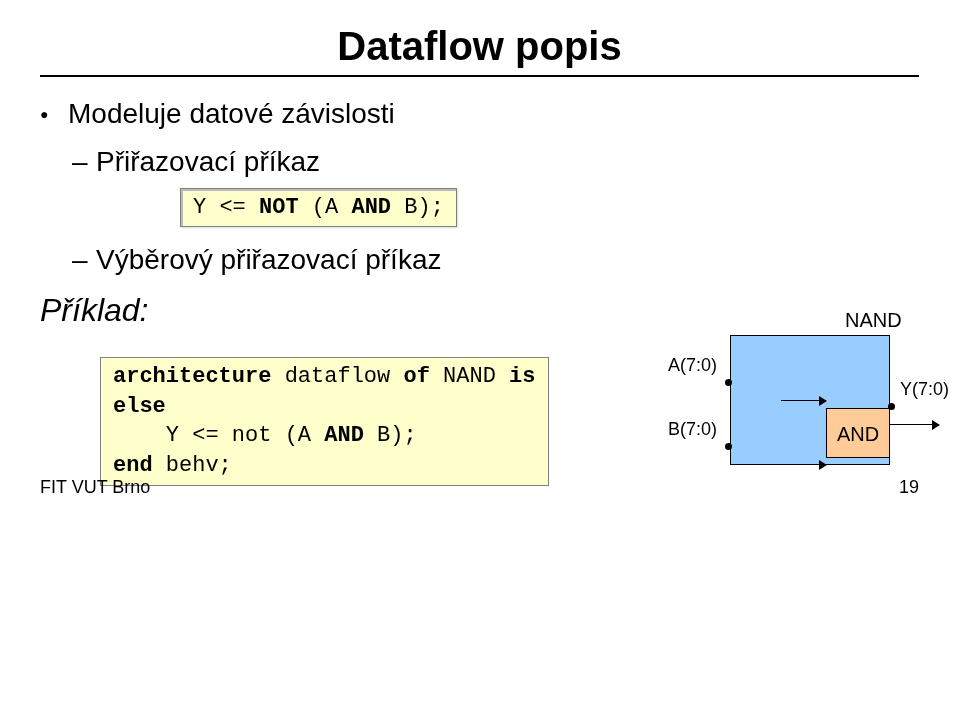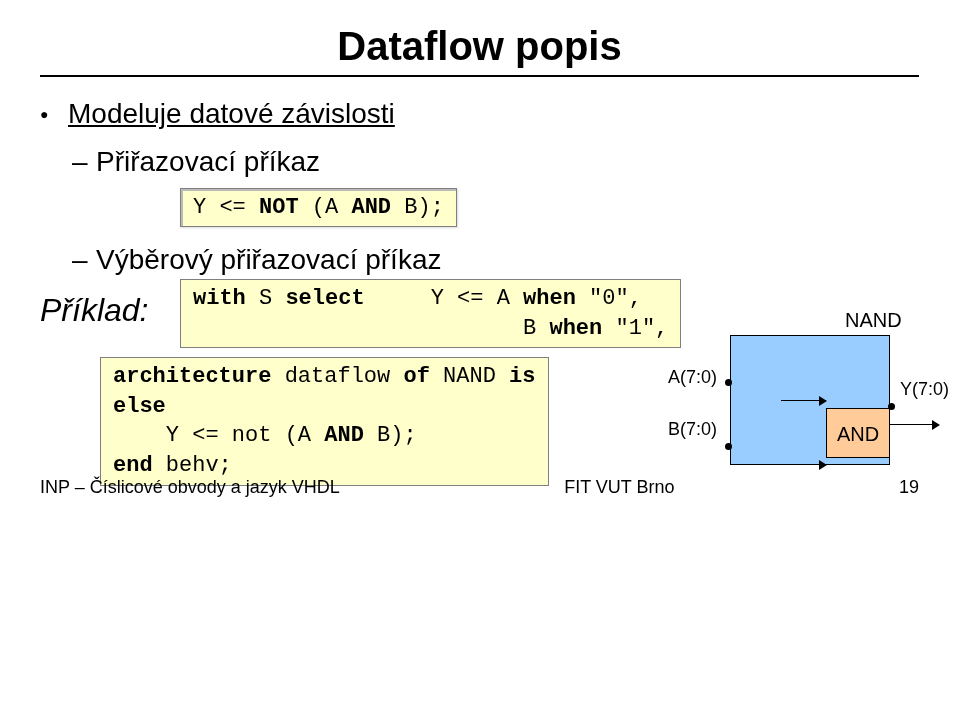--- a/index.html
+++ b/index.html
@@ -1,37 +1,37 @@
 <!DOCTYPE html>
 <html><head>
 <meta charset="utf-8">
 <style>
   * { box-sizing: border-box; margin: 0; padding: 0; }
   html, body { width: 959px; height: 706px; font-family: Arial, Helvetica, sans-serif; background: #fff; }
   .slide { width: 959px; height: 508px; position: relative; padding: 24px 40px 0 40px; }
   .title { font-size: 40px; text-align: center; margin-bottom: 6px; }
   .rule { border: none; border-top: 2px solid #000; margin-bottom: 18px; }
   .bullets { font-size: 28px; line-height: 1.35; }
-  .b1 { position: relative; padding-left: 28px; margin-bottom: 10px; text-decoration: underline; }
+  .b1 { position: relative; padding-left: 28px; margin-bottom: 10px; }
   .b1::before { content: "●"; position: absolute; left: 0; font-size: 14px; top: 10px; }
   .b2 { position: relative; padding-left: 56px; margin-bottom: 4px; }
   .b2::before { content: "–"; position: absolute; left: 32px; }
   .codebox { margin-left: 140px; background: #ffffcc; border: 1px solid #808080; box-shadow: 2px 2px 0 #bbb inset, 1px 1px 2px rgba(0,0,0,.15); font-family: "Courier New", monospace; font-size: 22px; padding: 4px 12px; display: inline-block; white-space: pre; margin-bottom: 14px; }
   .kw { font-weight: bold; }
   .priklad-row { position: relative; height: 64px; }
   .priklad-label { position: absolute; left: 0; top: 6px; font-size: 32px; font-style: italic; }
   .withbox { position: absolute; left: 140px; top: -4px; background: #ffffcc; border: 1px solid #808080; font-family: "Courier New", monospace; font-size: 22px; padding: 4px 12px; white-space: pre; }
   .archrow { position: relative; margin-top: 10px; height: 150px; }
   .archbox { position: absolute; left: 60px; top: 0; background: #ffffcc; border: 1px solid #808080; font-family: "Courier New", monospace; font-size: 22px; padding: 4px 12px; white-space: pre; }
   .diagram { position: absolute; left: 640px; top: -40px; width: 260px; height: 170px; }
   .nandbox { position: absolute; left: 50px; top: 18px; width: 160px; height: 130px; background: #99ccff; border: 1px solid #000; }
   .nandlabel { position: absolute; left: 165px; top: -10px; font-size: 20px; }
   .andbox { position: absolute; left: 95px; top: 72px; width: 64px; height: 50px; background: #ffcc99; border: 1px solid #000; text-align: center; font-size: 20px; padding-top: 12px; }
   .pin { font-size: 18px; position: absolute; }
-  .pinA { left: -12px; top: 48px; }
+  .pinA { left: -12px; top: 36px; }
   .pinB { left: -12px; top: 100px; }
   .pinY { left: 220px; top: 60px; text-align: right; }
   .footer { position: absolute; bottom: 10px; left: 40px; right: 40px; display: flex; justify-content: space-between; font-size: 18px; }
   .dot { width: 7px; height: 7px; background: #000; border-radius: 50%; position: absolute; }
   .dotA { left: 45px; top: 62px; }
   .dotB { left: 45px; top: 126px; }
   .dotY { left: 208px; top: 86px; }
   .line { position: absolute; background: #000; }
   .lA { left: 50px; top: 64px; width: 45px; height: 1px; }
   .lB { left: 50px; top: 128px; width: 45px; height: 1px; }
@@ -52,22 +52,20 @@
     <div class="b1">Modeluje datové závislosti</div>
 
     <div class="b2">Přiřazovací příkaz</div>
     <div class="codebox"><span>Y &lt;= <span class="kw">NOT</span> (A <span class="kw">AND</span> B);</span></div>
 
 
     <div class="b2">Výběrový přiřazovací příkaz</div>
 
     <div class="priklad-row">
       <div class="priklad-label">Příklad:</div>
-      <div class="withbox"><span class="kw">with</span> S <span class="kw">select</span>     Y &lt;= A <span class="kw">when</span> "0",
-                         B <span class="kw">when</span> "1",</div>
     </div>
 
     <div class="archrow">
       <div class="archbox"><span class="kw">architecture</span> dataflow <span class="kw">of</span> NAND <span class="kw">is</span>
 <span class="kw">else</span>
     Y &lt;= not (A <span class="kw">AND</span> B);
 <span class="kw">end</span> behv;</div>
 
       <div class="diagram">
         <div class="nandlabel">NAND</div>
@@ -84,17 +82,16 @@
         <div class="dot dotB"></div>
         <div class="dot dotY"></div>
         <div class="pin pinA">A(7:0)</div>
         <div class="pin pinB">B(7:0)</div>
         <div class="pin pinY">Y(7:0)</div>
       </div>
     </div>
   </div>
 
   <div class="footer">
-    <span>INP – Číslicové obvody a jazyk VHDL</span>
     <span>FIT VUT Brno</span>
     <span>19</span>
   </div>
 </div>
 
 </body></html>

